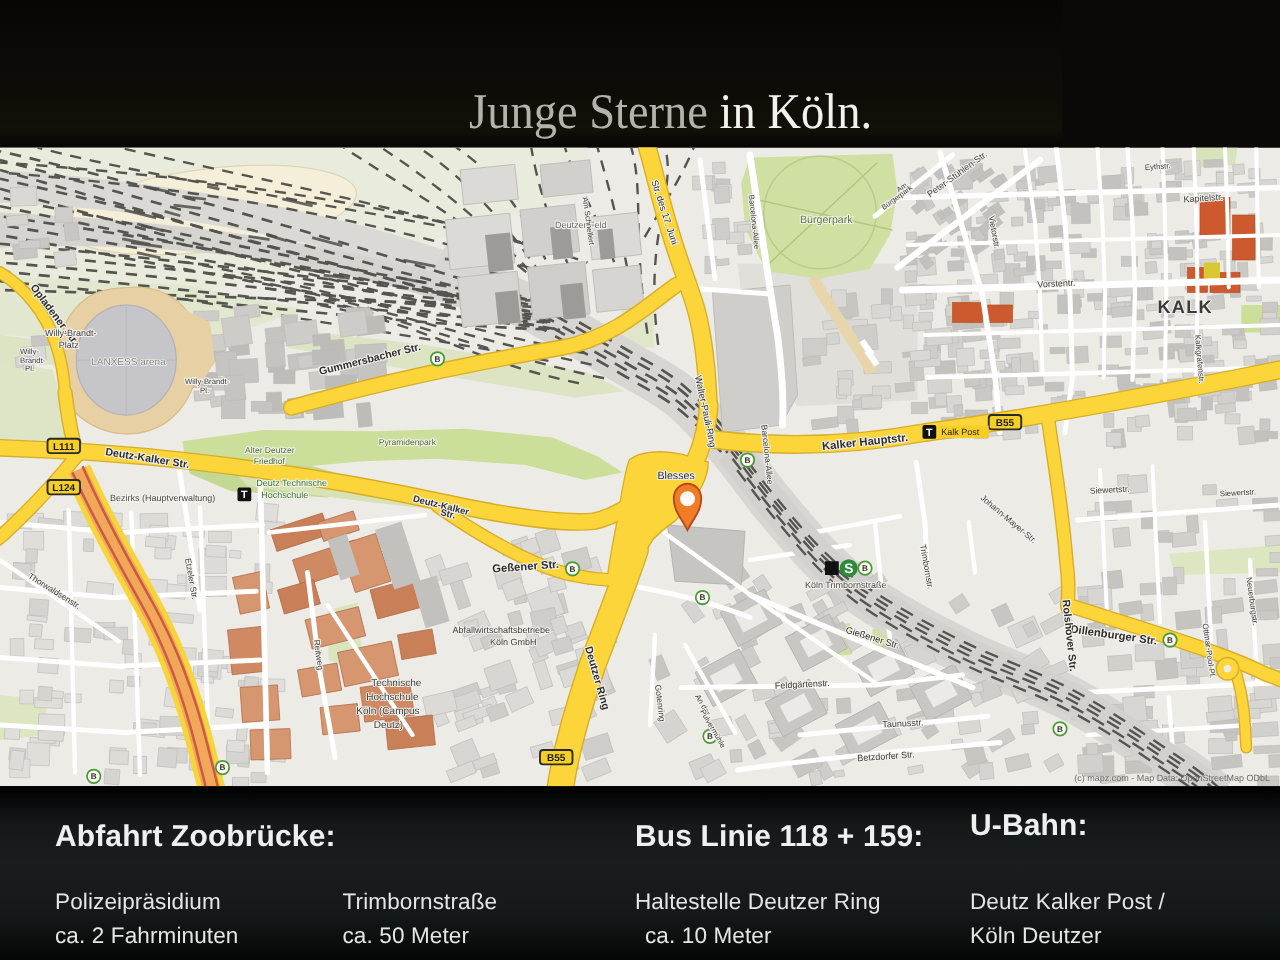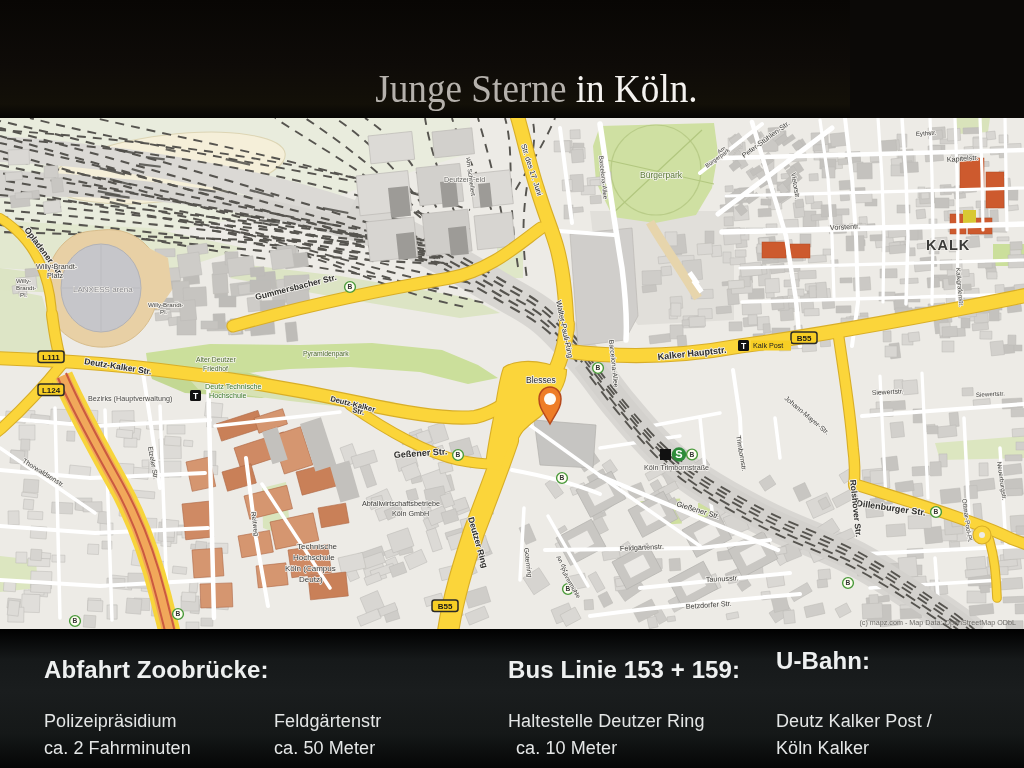--- a/index.html
+++ b/index.html
@@ -1135,21 +1135,21 @@
         <text x="362" y="388" font-size="7.2" font-weight="normal" fill="#3c3c3a" text-anchor="start" font-family="Liberation Sans,sans-serif" stroke="#f4f2ee" stroke-width="1.4" paint-order="stroke" stroke-linejoin="round">Abfallwirtschaftsbetriebe</text>
         <text x="392" y="398" font-size="7.2" font-weight="normal" fill="#3c3c3a" text-anchor="start" font-family="Liberation Sans,sans-serif" stroke="#f4f2ee" stroke-width="1.4" paint-order="stroke" stroke-linejoin="round">Köln GmbH</text>
         <text x="466" y="40" font-size="6.2" font-weight="normal" fill="#3c3c3a" text-anchor="start" transform="rotate(82 466 40)" font-family="Liberation Sans,sans-serif" stroke="#f4f2ee" stroke-width="1.7" paint-order="stroke" stroke-linejoin="round">Am Schnellert</text>
         <text x="916" y="18" font-size="6.2" font-weight="normal" fill="#3c3c3a" text-anchor="start" transform="rotate(-4 916 18)" font-family="Liberation Sans,sans-serif" stroke="#f4f2ee" stroke-width="1.7" paint-order="stroke" stroke-linejoin="round">Eythstr.</text>
         <text x="1016" y="507" font-size="7.2" text-anchor="end" fill="#6e6c68" font-family="Liberation Sans,sans-serif">(c) mapz.com - Map Data: OpenStreetMap ODbL</text>
       </svg></div>
   <div id="ftr">
     <div class="h" style="left:44px;top:27px;">Abfahrt Zoobrücke:</div>
     <div class="t" style="left:44px;top:60px;">Polizeipräsidium</div>
     <div class="t" style="left:44px;top:87px;">ca. 2 Fahrminuten</div>
-    <div class="t" style="left:274px;top:60px;">Feldgärtenstr</div>
+    <div class="t" style="left:274px;top:60px;">Trimbornstraße</div>
     <div class="t" style="left:274px;top:87px;">ca. 50 Meter</div>
-    <div class="h" style="left:508px;top:27px;">Bus Linie 153 + 159:</div>
+    <div class="h" style="left:508px;top:27px;">Bus Linie 118 + 159:</div>
     <div class="t" style="left:508px;top:60px;">Haltestelle Deutzer Ring</div>
     <div class="t" style="left:516px;top:87px;">ca. 10 Meter</div>
     <div class="h" style="left:776px;top:18px;">U-Bahn:</div>
     <div class="t" style="left:776px;top:60px;">Deutz Kalker Post /</div>
-    <div class="t" style="left:776px;top:87px;">Köln Kalker</div>
+    <div class="t" style="left:776px;top:87px;">Köln Deutzer</div>
   </div>
 </div>
 </body></html>

